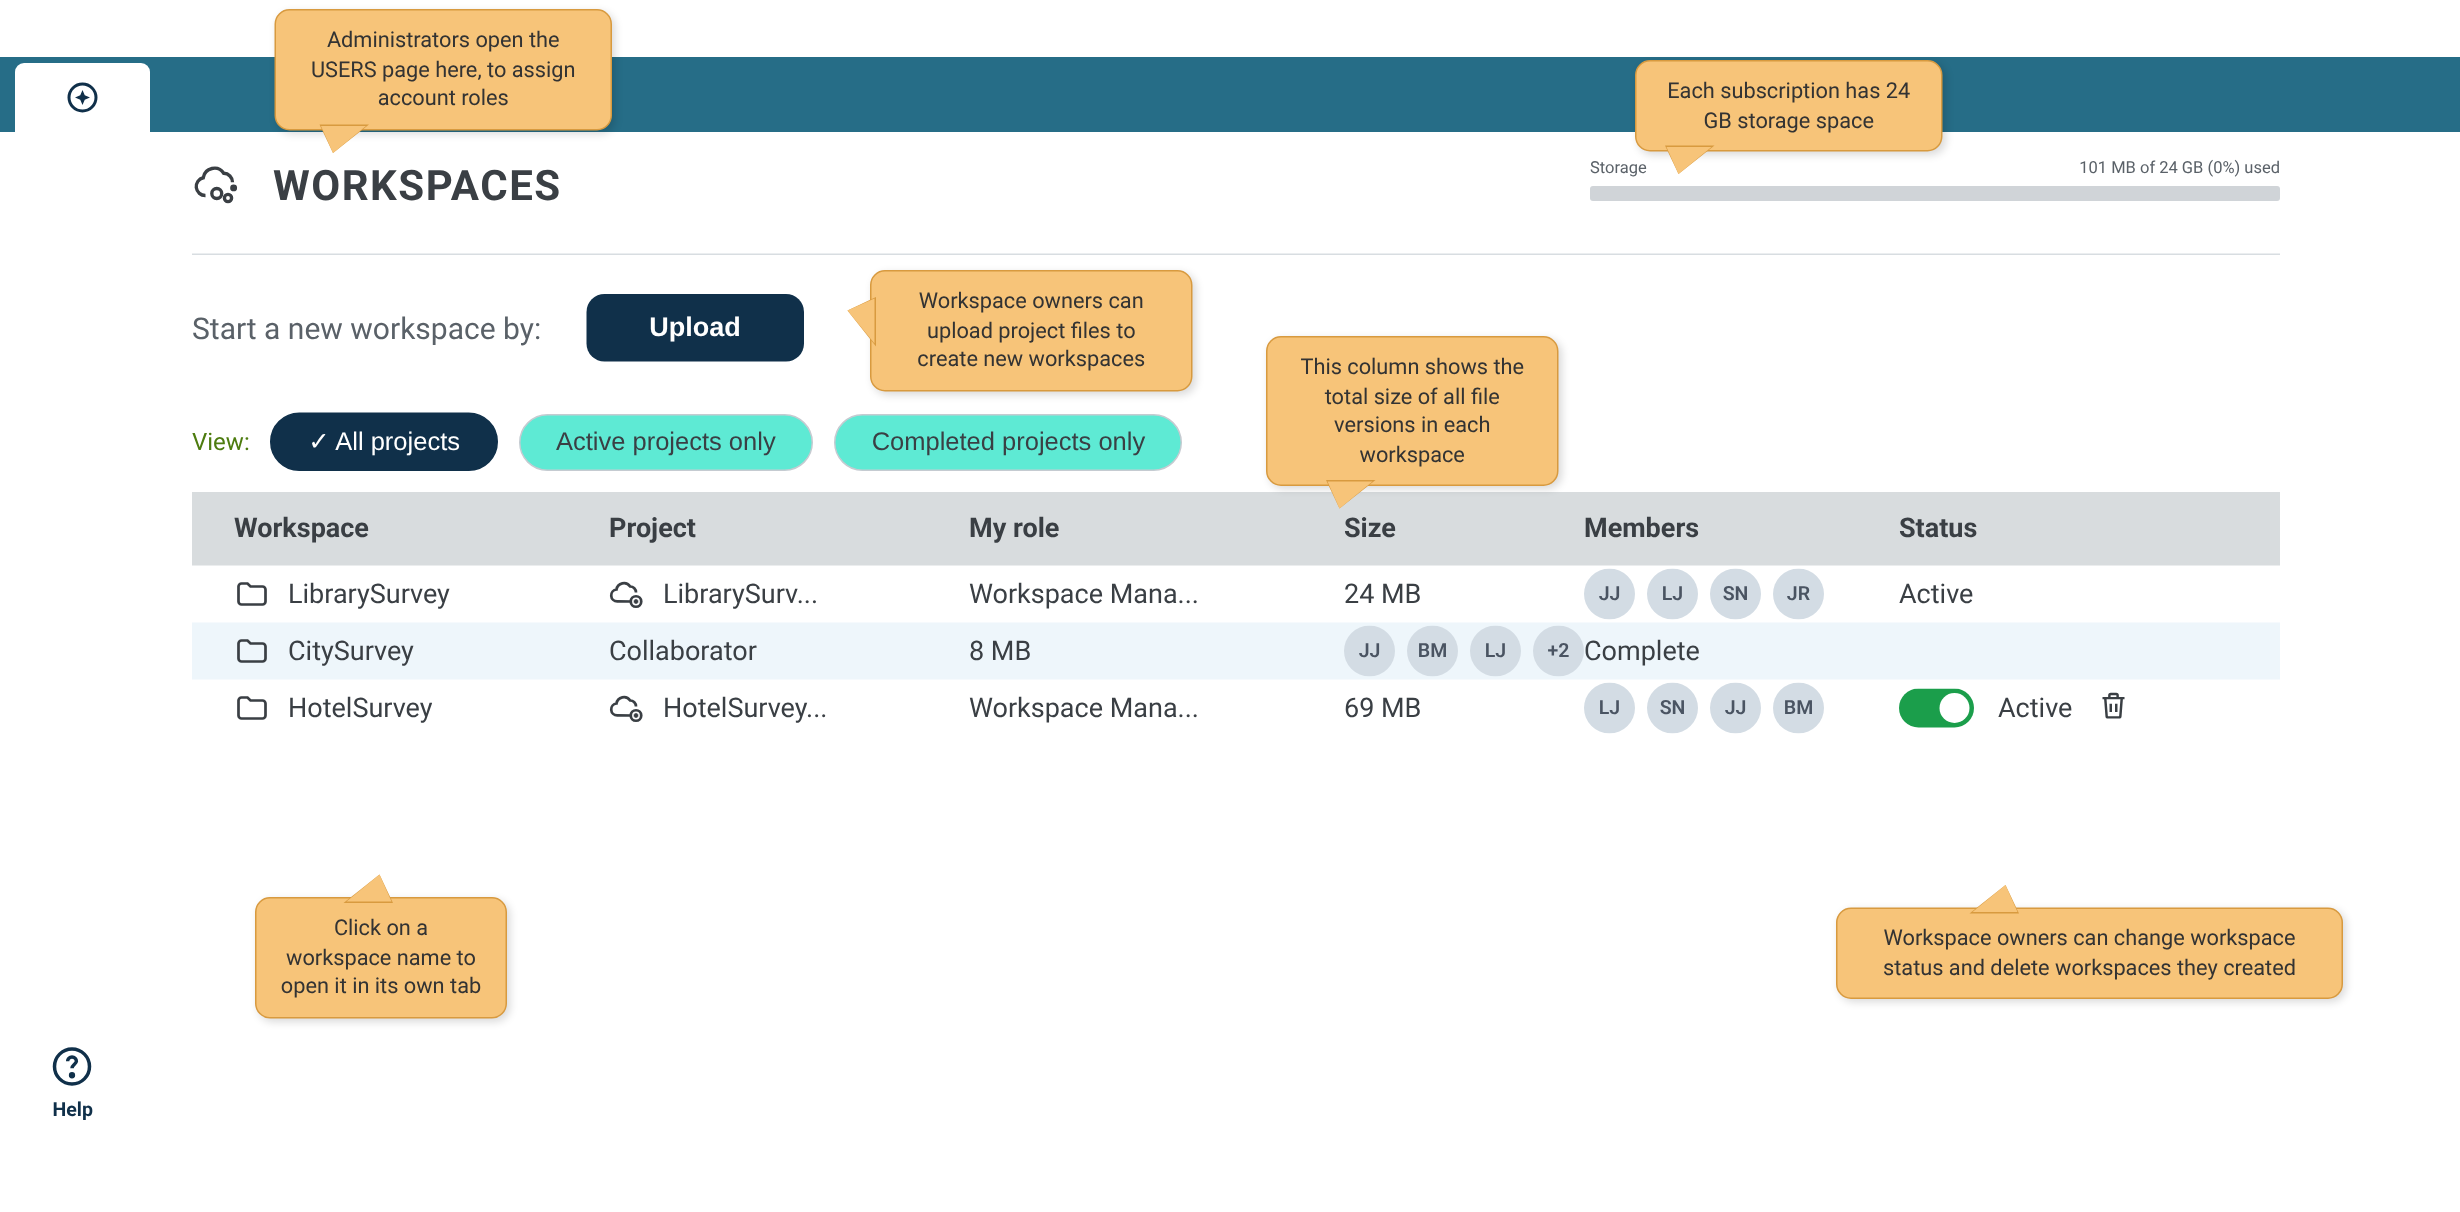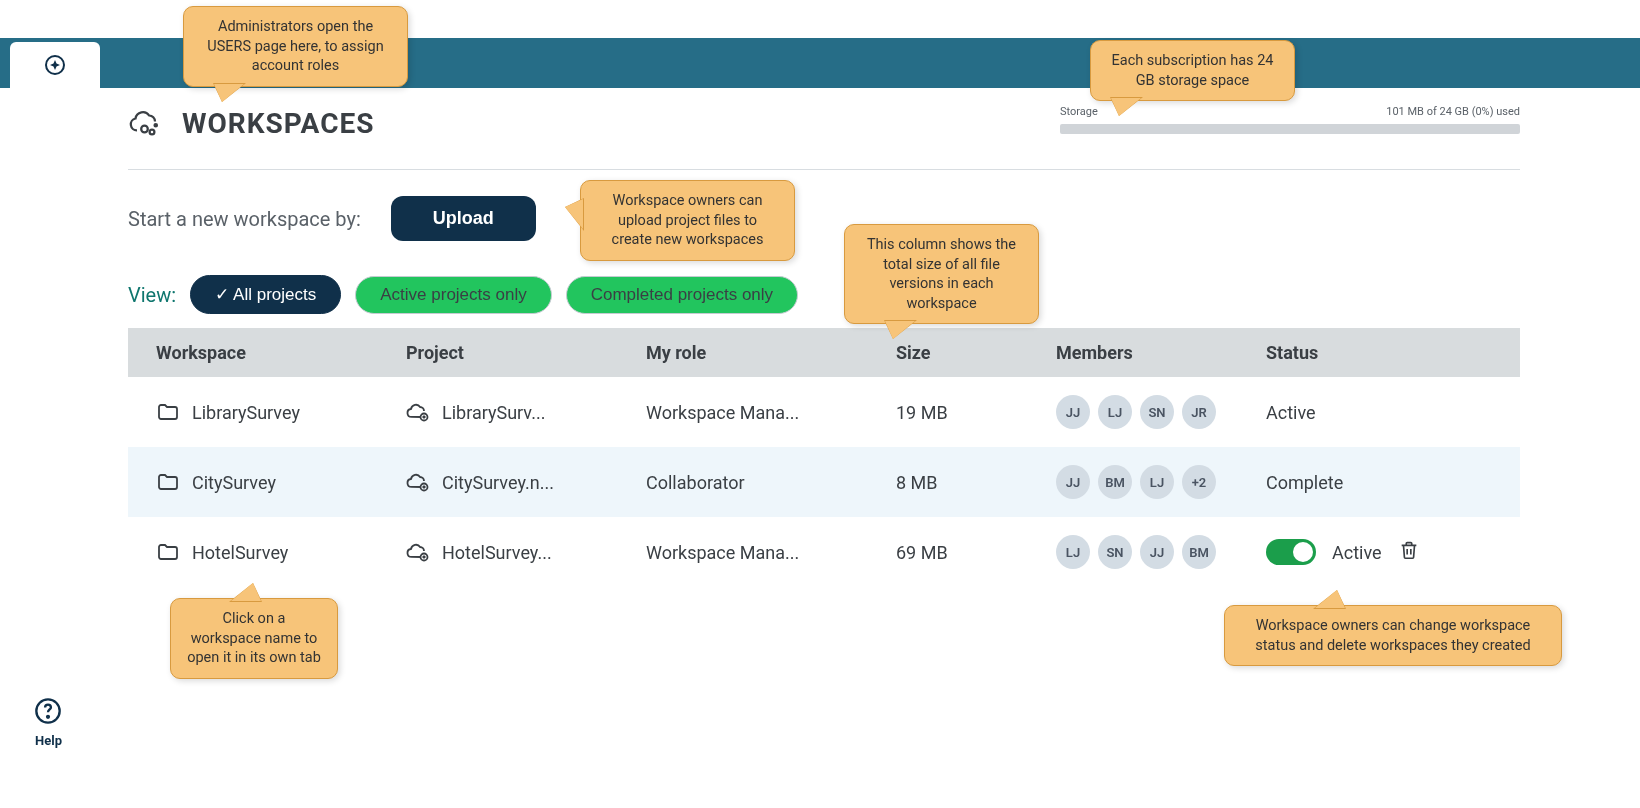--- a/index.html
+++ b/index.html
@@ -102,24 +102,24 @@
       cursor: pointer;
     }
     
     
     .view-row {
       margin-top: 34px;
       display: flex;
       align-items: center;
       gap: 14px;
     }
-    .view-label { font-size: 20px; color: #0f766e; }
+    .view-label { font-size: 16px; color: #4d7c0f; }
     .chip {
       border: 1px solid #c5cbd1;
-      background: #22c55e;
+      background: #5eead4;
       padding: 8px 24px;
       border-radius: 24px;
       font-size: 17px;
       color: #3a3f44;
       cursor: pointer;
     }
     .chip.selected {
       background: #10304a;
       color: #fff;
       border-color: #10304a;
@@ -136,21 +136,21 @@
     .thead {
       background: #d8dcde;
       display: grid;
       grid-template-columns: 250px 240px 250px 160px 210px 280px;
       padding: 14px 28px;
     }
     .th { font-size: 18px; font-weight: 700; color: #3a3f44; }
     .trow {
       display: grid;
       grid-template-columns: 250px 240px 250px 160px 210px 280px;
-      padding: 18px 28px;
+      padding: 2px 28px;
       align-items: center;
     }
     .trow.alt { background: #eef6fb; }
     .cell { font-size: 18px; color: #3a3f44; display: flex; align-items: center; gap: 12px; overflow: hidden; white-space: nowrap; }
     .cell .txt { overflow: hidden; text-overflow: ellipsis; }
     .folder-icon, .cloud-icon { flex-shrink: 0; width: 24px; height: 24px; }
     
     .members { display: flex; gap: 8px; }
     .avatar {
       width: 34px;
@@ -330,49 +330,41 @@
             <svg class="cloud-icon" viewBox="0 0 24 24" fill="none" stroke="#3a3f44" stroke-width="1.8">
               <path d="M18 11a4 4 0 0 0-3.9-4A5 5 0 0 0 5 9a4 4 0 0 0 .5 7.97L15 17"></path>
               <circle cx="18" cy="17" r="3.5"></circle>
               <path d="M18 15.5v3M16.5 17h3"></path>
             </svg>
             <span class="txt">LibrarySurv...</span>
           </div>
           <div class="cell">
             <span class="txt">Workspace Mana...</span>
           </div>
-          <div class="cell">19 MB</div>
+          <div class="cell">24 MB</div>
           <div class="cell">
             <div class="members">
               <div class="avatar">JJ</div>
               <div class="avatar">LJ</div>
               <div class="avatar">SN</div>
               <div class="avatar">JR</div>
             </div>
           </div>
           <div class="cell">
             <div class="status-cell">
               <span>Active</span>
             </div>
           </div>
         </div>
         <div class="trow alt">
           <div class="cell">
             <svg class="folder-icon" viewBox="0 0 24 24" fill="none" stroke="#3a3f44" stroke-width="1.8">
               <path d="M3 7a2 2 0 0 1 2-2h4l2 2h8a2 2 0 0 1 2 2v8a2 2 0 0 1-2 2H5a2 2 0 0 1-2-2V7z"></path>
             </svg>
             <span class="txt">CitySurvey</span>
-          </div>
-          <div class="cell">
-            <svg class="cloud-icon" viewBox="0 0 24 24" fill="none" stroke="#3a3f44" stroke-width="1.8">
-              <path d="M18 11a4 4 0 0 0-3.9-4A5 5 0 0 0 5 9a4 4 0 0 0 .5 7.97L15 17"></path>
-              <circle cx="18" cy="17" r="3.5"></circle>
-              <path d="M18 15.5v3M16.5 17h3"></path>
-            </svg>
-            <span class="txt">CitySurvey.n...</span>
           </div>
           <div class="cell">
             <span class="txt">Collaborator</span>
           </div>
           <div class="cell">8 MB</div>
           <div class="cell">
             <div class="members">
               <div class="avatar">JJ</div>
               <div class="avatar">BM</div>
               <div class="avatar">LJ</div>

